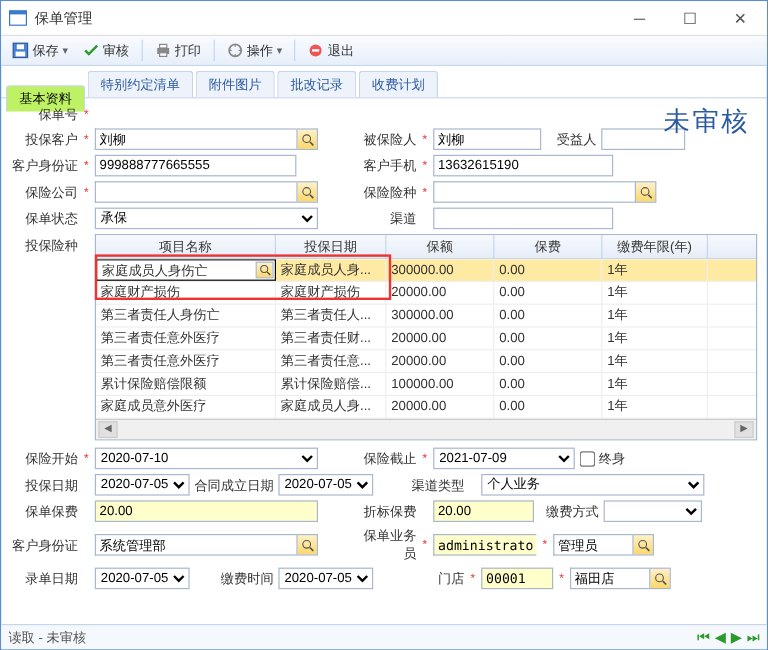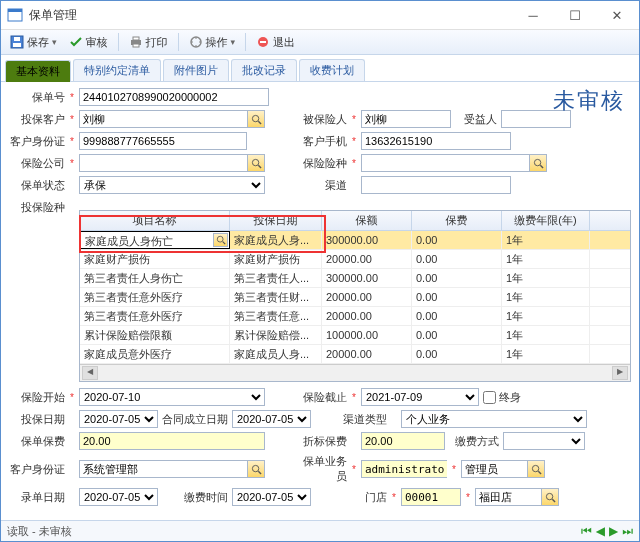--- a/index.html
+++ b/index.html
@@ -9,39 +9,39 @@
 .titlebar .title{flex:1;font-size:12px;color:#333}
 .titlebar .winbtns{display:flex;gap:10px}
 .titlebar .winbtns span{width:32px;text-align:center;font-size:13px;color:#555;cursor:pointer;font-family:sans-serif}
 .toolbar{height:24px;background:linear-gradient(#f9fbff,#e7effa);border-bottom:1px solid #c6d6ea;display:flex;align-items:center;padding:0 4px;gap:2px}
 .tbtn{display:flex;align-items:center;gap:3px;padding:1px 5px;cursor:pointer}
 .tbtn .ic{width:14px;height:14px;display:inline-block}
 .sep{width:1px;height:18px;background:#c6d6ea;margin:0 3px}
 .dd{font-size:9px;color:#666}
 .tabs{height:22px;display:flex;align-items:flex-end;padding:4px 4px 0 4px;gap:2px;border-bottom:1px solid #c6d6ea}
 .tab{padding:3px 10px;border:1px solid #c6d6ea;border-bottom:none;border-radius:3px 3px 0 0;background:#eef3fb;color:#2a5aa0;cursor:pointer;font-size:11px}
-.tab.active{background:#4d7c0f;color:#000;position:relative;top:1px}
+.tab.active{background:#bef264;color:#000;position:relative;top:12px}
 .form-area{flex:1;padding:6px 8px 2px 8px;overflow:hidden;position:relative}
 .row{display:flex;align-items:center;margin-bottom:4px;gap:4px}
 .lbl{width:56px;text-align:right;color:#333;font-size:11px}
 .lbl2{width:52px;text-align:right}
 .star{color:#e33;width:6px;text-align:center;font-size:10px}
 .star.h{visibility:hidden}
 .inp{height:18px;border:1px solid #a8b7cc;background:#fff;padding:0 3px;font-size:11px;box-sizing:border-box}
 .inp.long{width:168px}
 .inp.med{width:150px}
 .inp.xl{width:190px}
 .lookup{display:flex;align-items:stretch}
 .lookup .inp{border-right:none}
 .lkbtn{width:18px;height:18px;border:1px solid #a8b7cc;background:linear-gradient(#fff1c8,#fcd76a);cursor:pointer;display:flex;align-items:center;justify-content:center;box-sizing:border-box}
 .lkbtn svg{width:11px;height:11px}
 .sel{height:18px;border:1px solid #a8b7cc;background:#fff;font-size:11px;box-sizing:border-box}
 .yellow{background:#ffffcc!important}
 .watermark{position:absolute;right:14px;top:4px;font-size:22px;font-weight:normal;color:#2a5aa0;font-family:"KaiTi","STKaiti",serif;letter-spacing:2px}
-.grid-wrap{border:1px solid #a8b7cc;margin-top:12px;height:170px;display:flex;flex-direction:column}
+.grid-wrap{border:1px solid #a8b7cc;margin-top:0;height:170px;display:flex;flex-direction:column}
 .grid-head{display:flex;background:linear-gradient(#f7f9fd,#e6edf8);border-bottom:1px solid #c6d6ea}
 .grid-head .gh{border-right:1px solid #c6d6ea;padding:2px 4px;font-size:11px;text-align:center;box-sizing:border-box}
 .grid-body{flex:1;overflow:auto;background:#fff}
 .grow{display:flex;border-bottom:1px solid #eee}
 .grow .gc{border-right:1px solid #eee;padding:1px 4px;font-size:11px;box-sizing:border-box;height:18px;line-height:16px;overflow:hidden;white-space:nowrap}
 .grow.sel-row{background:#ffeaa3}
 .grow.edit .gc:first-child{background:#fff;border:1px solid #000;position:relative}
 .cell-lk{position:absolute;right:1px;top:1px;width:15px;height:14px;background:linear-gradient(#fff1c8,#fcd76a);border:1px solid #a8b7cc;box-sizing:border-box;display:flex;align-items:center;justify-content:center}
 .redbox{position:absolute;border:2px solid #e33;pointer-events:none;z-index:5}
 .grid-scroll{height:16px;background:#f0f0f0;border-top:1px solid #ccc;display:flex;align-items:center;justify-content:space-between;padding:0 2px}
@@ -123,21 +123,20 @@
     <div class="tab">批改记录</div>
     <div class="tab">收费计划</div>
   </div>
 
   <div class="form-area">
     <div class="watermark">未审核</div>
 
     <div class="row">
       <span class="lbl">保单号</span>
         <span class="star">*</span>
-      <input class="inp xl" value="2440102708990020000002" style="">
     </div>
     <div class="row">
       <span class="lbl">投保客户</span>
         <span class="star">*</span>
       <div class="lookup">
           <input class="inp long" value="刘柳" style="">
           <div class="lkbtn">
             <svg viewBox="0 0 12 12">
               <circle cx="5" cy="5" r="3.5" fill="none" stroke="#555"></circle>
               <line x1="8" y1="8" x2="11" y2="11" stroke="#555" stroke-width="1.5"></line>

